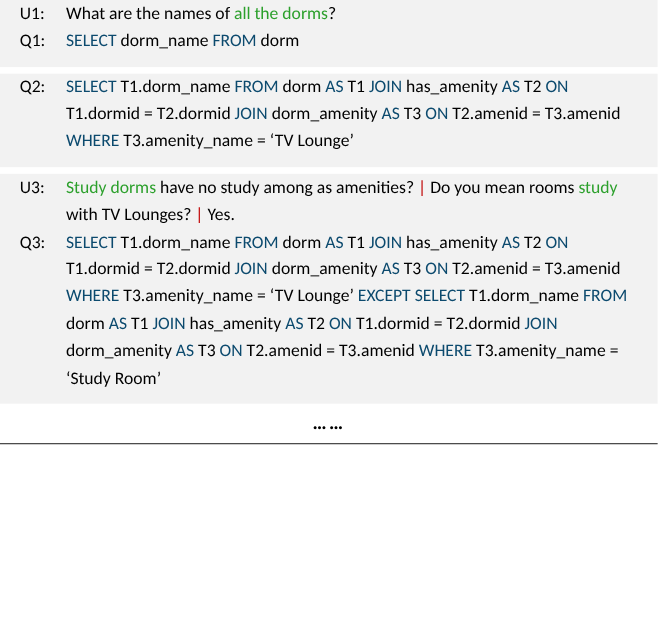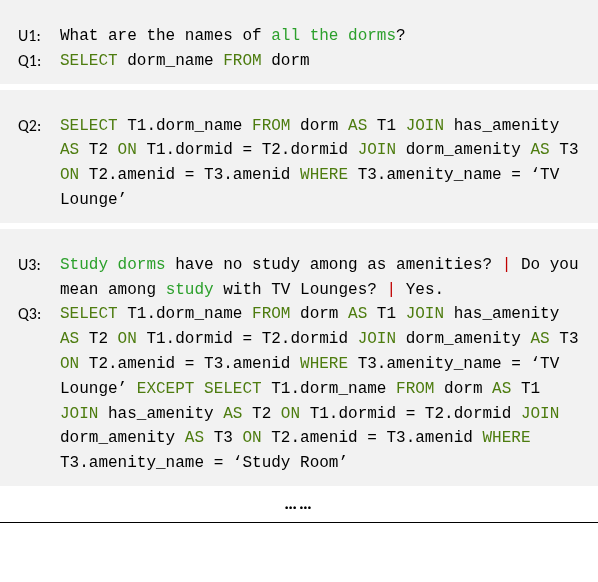--- a/index.html
+++ b/index.html
@@ -9,42 +9,41 @@
     }
     body {
       font-family: Calibri, Arial, sans-serif;
       font-size: 16px;
       line-height: 1.55;
       background: #fff;
       width: 598px;
       padding: 0;
     }
     .block {
-      padding: 24px 18px 10px 18px;
+      padding: 1px 18px 10px 18px;
       margin-bottom: 6px;
     }
     .block.shaded {
       background: #f2f2f2;
     }
     .row {
       display: flex;
       align-items: flex-start;
     }
     .label {
       flex: 0 0 38px;
       color: #000;
     }
     .content {
       flex: 1;
       padding-left: 4px;
       word-wrap: break-word;
-      font-family: Liberation Mono, monospace;
     }
     .kw {
-      color: #4d7c0f;
+      color: #0c4a6e;
     }
     .coref {
       color: #2ca02c;
     }
     .sep {
       color: #c00000;
     }
     .divider {
       border-bottom: 1px solid #000;
       margin-top: 0;
@@ -74,21 +73,21 @@
     </div>
     <div class="block shaded">
       <div class="row">
         <div class="label">Q2:</div>
         <div class="content"><span class="kw">SELECT</span><span> T1.dorm_name </span><span class="kw">FROM</span><span> dorm </span><span class="kw">AS</span><span> T1 </span><span class="kw">JOIN</span><span> has_amenity </span><span class="kw">AS</span><span> T2 </span><span class="kw">ON</span><span> T1.dormid = T2.dormid </span><span class="kw">JOIN</span><span> dorm_amenity </span><span class="kw">AS</span><span> T3 </span><span class="kw">ON</span><span> T2.amenid = T3.amenid </span><span class="kw">WHERE</span><span> T3.amenity_name = ‘TV Lounge’</span></div>
       </div>
     </div>
     <div class="block shaded">
       <div class="row">
         <div class="label">U3:</div>
-        <div class="content"><span class="coref">Study dorms</span><span> have no study among as amenities? </span><span class="sep">|</span><span> Do you mean among </span><span class="coref">study</span><span> with TV Lounges? </span><span class="sep">|</span><span> Yes.</span></div>
+        <div class="content"><span class="coref">Study dorms</span><span> have no study among as amenities? </span><span class="sep">|</span><span> Do you mean rooms </span><span class="coref">study</span><span> with TV Lounges? </span><span class="sep">|</span><span> Yes.</span></div>
       </div>
       <div class="row">
         <div class="label">Q3:</div>
         <div class="content"><span class="kw">SELECT</span><span> T1.dorm_name </span><span class="kw">FROM</span><span> dorm </span><span class="kw">AS</span><span> T1 </span><span class="kw">JOIN</span><span> has_amenity </span><span class="kw">AS</span><span> T2 </span><span class="kw">ON</span><span> T1.dormid = T2.dormid </span><span class="kw">JOIN</span><span> dorm_amenity </span><span class="kw">AS</span><span> T3 </span><span class="kw">ON</span><span> T2.amenid = T3.amenid </span><span class="kw">WHERE</span><span> T3.amenity_name = ‘TV Lounge’ </span><span class="kw">EXCEPT</span><span> </span><span class="kw">SELECT</span><span> T1.dorm_name </span><span class="kw">FROM</span><span> dorm </span><span class="kw">AS</span><span> T1 </span><span class="kw">JOIN</span><span> has_amenity </span><span class="kw">AS</span><span> T2 </span><span class="kw">ON</span><span> T1.dormid = T2.dormid </span><span class="kw">JOIN</span><span> dorm_amenity </span><span class="kw">AS</span><span> T3 </span><span class="kw">ON</span><span> T2.amenid = T3.amenid </span><span class="kw">WHERE</span><span> T3.amenity_name = ‘Study Room’</span></div>
       </div>
     </div>
     <div class="ellipsis">……</div>
     <div class="divider"></div>
   </div>
 

